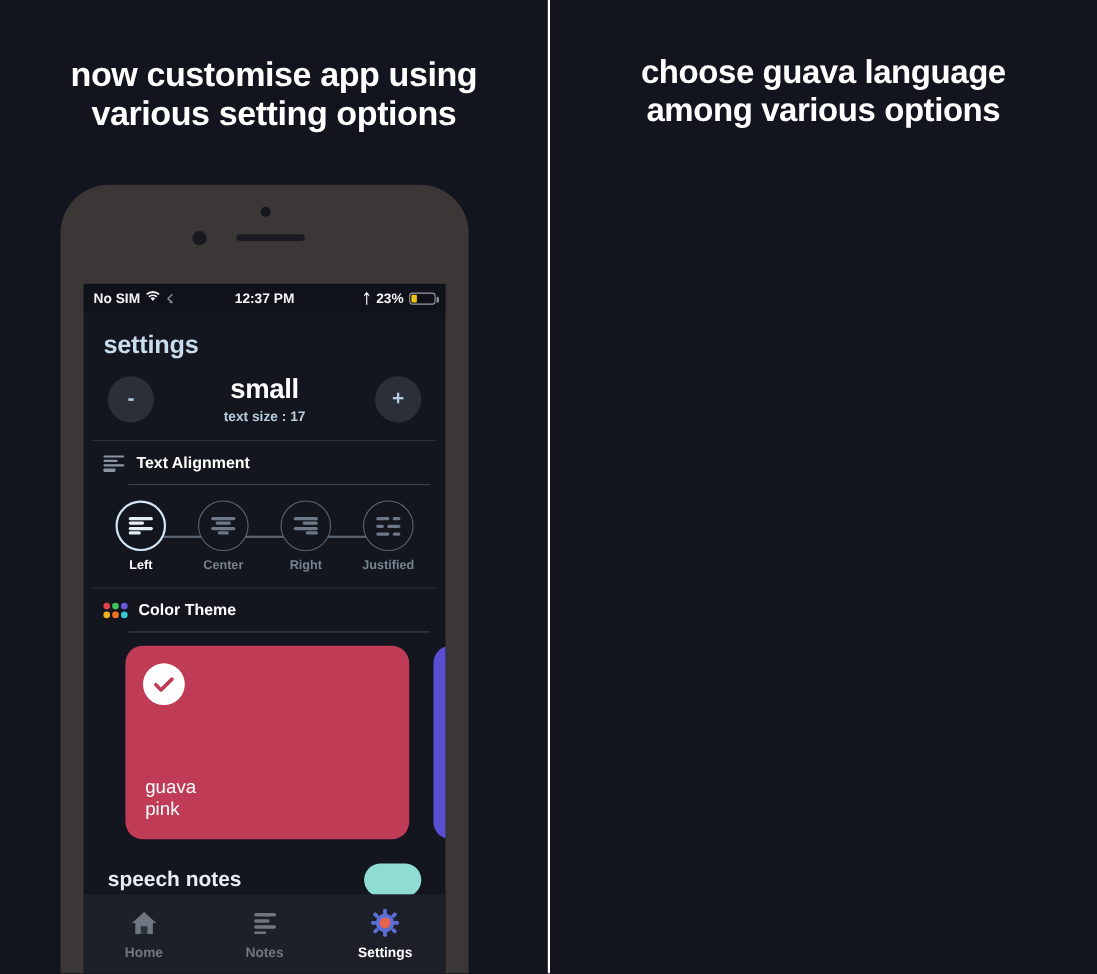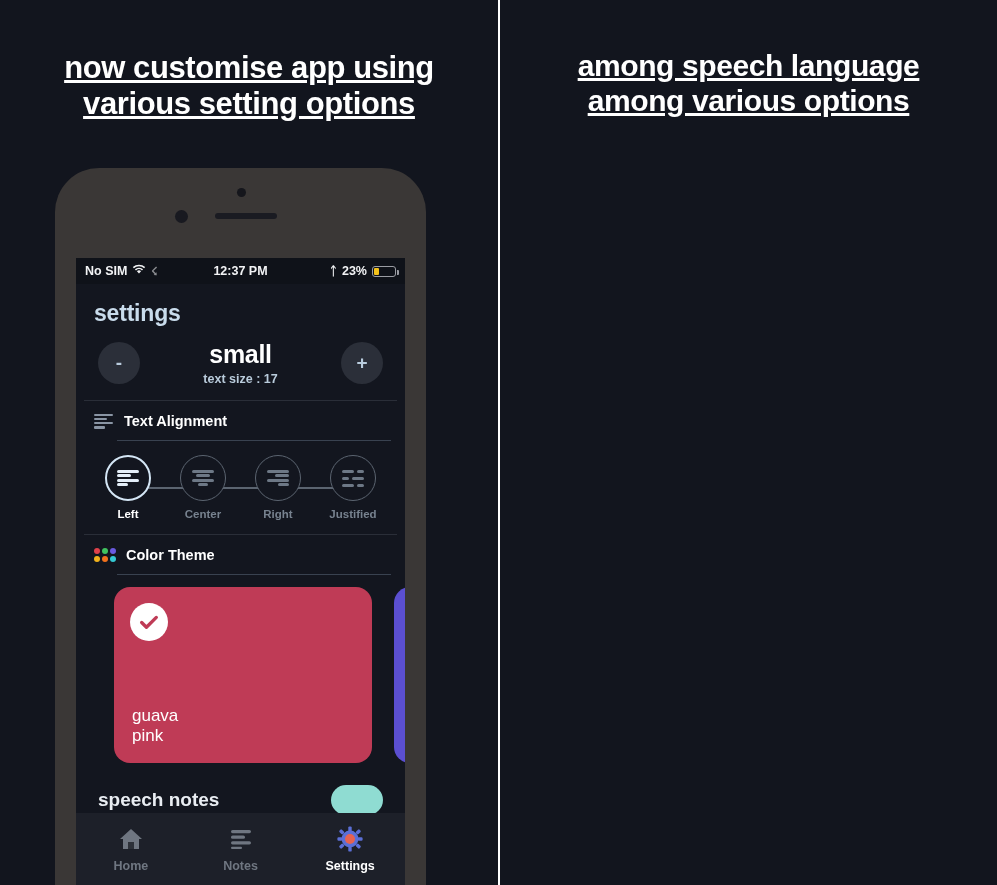--- a/index.html
+++ b/index.html
@@ -18,21 +18,20 @@
 
   .panel { position: absolute; top: 0; height: 885px; }
   .panel-left  { left: 0;   width: 498px; }
   .panel-right { left: 500px; width: 497px; }
 
   .headline {
     position: absolute; left: 0; width: 100%;
     text-align: center; color: #ffffff;
     font-weight: bold; letter-spacing: -0.4px;
     line-height: 1.16;
-    text-decoration: underline;
   }
   .panel-left .headline  { top: 50px; font-size: 31px; }
   .panel-right .headline { top: 49px; font-size: 30px; }
   .headline span { display: block; }
 
   
   .phone {
     position: absolute;
     background: #3a3736;
     border-radius: 44px 44px 0 0;
@@ -387,19 +386,19 @@
             <div class="tab-label">Settings</div>
           </div>
         </div>
 
       </div>
     </div>
   </div>
 
   <div class="panel panel-right">
     <div class="headline">
-      <span>among speech language</span>
+      <span>choose guava language</span>
       <span>among various options</span>
     </div>
 
   </div>
 
 </div>
 
 </body></html>

